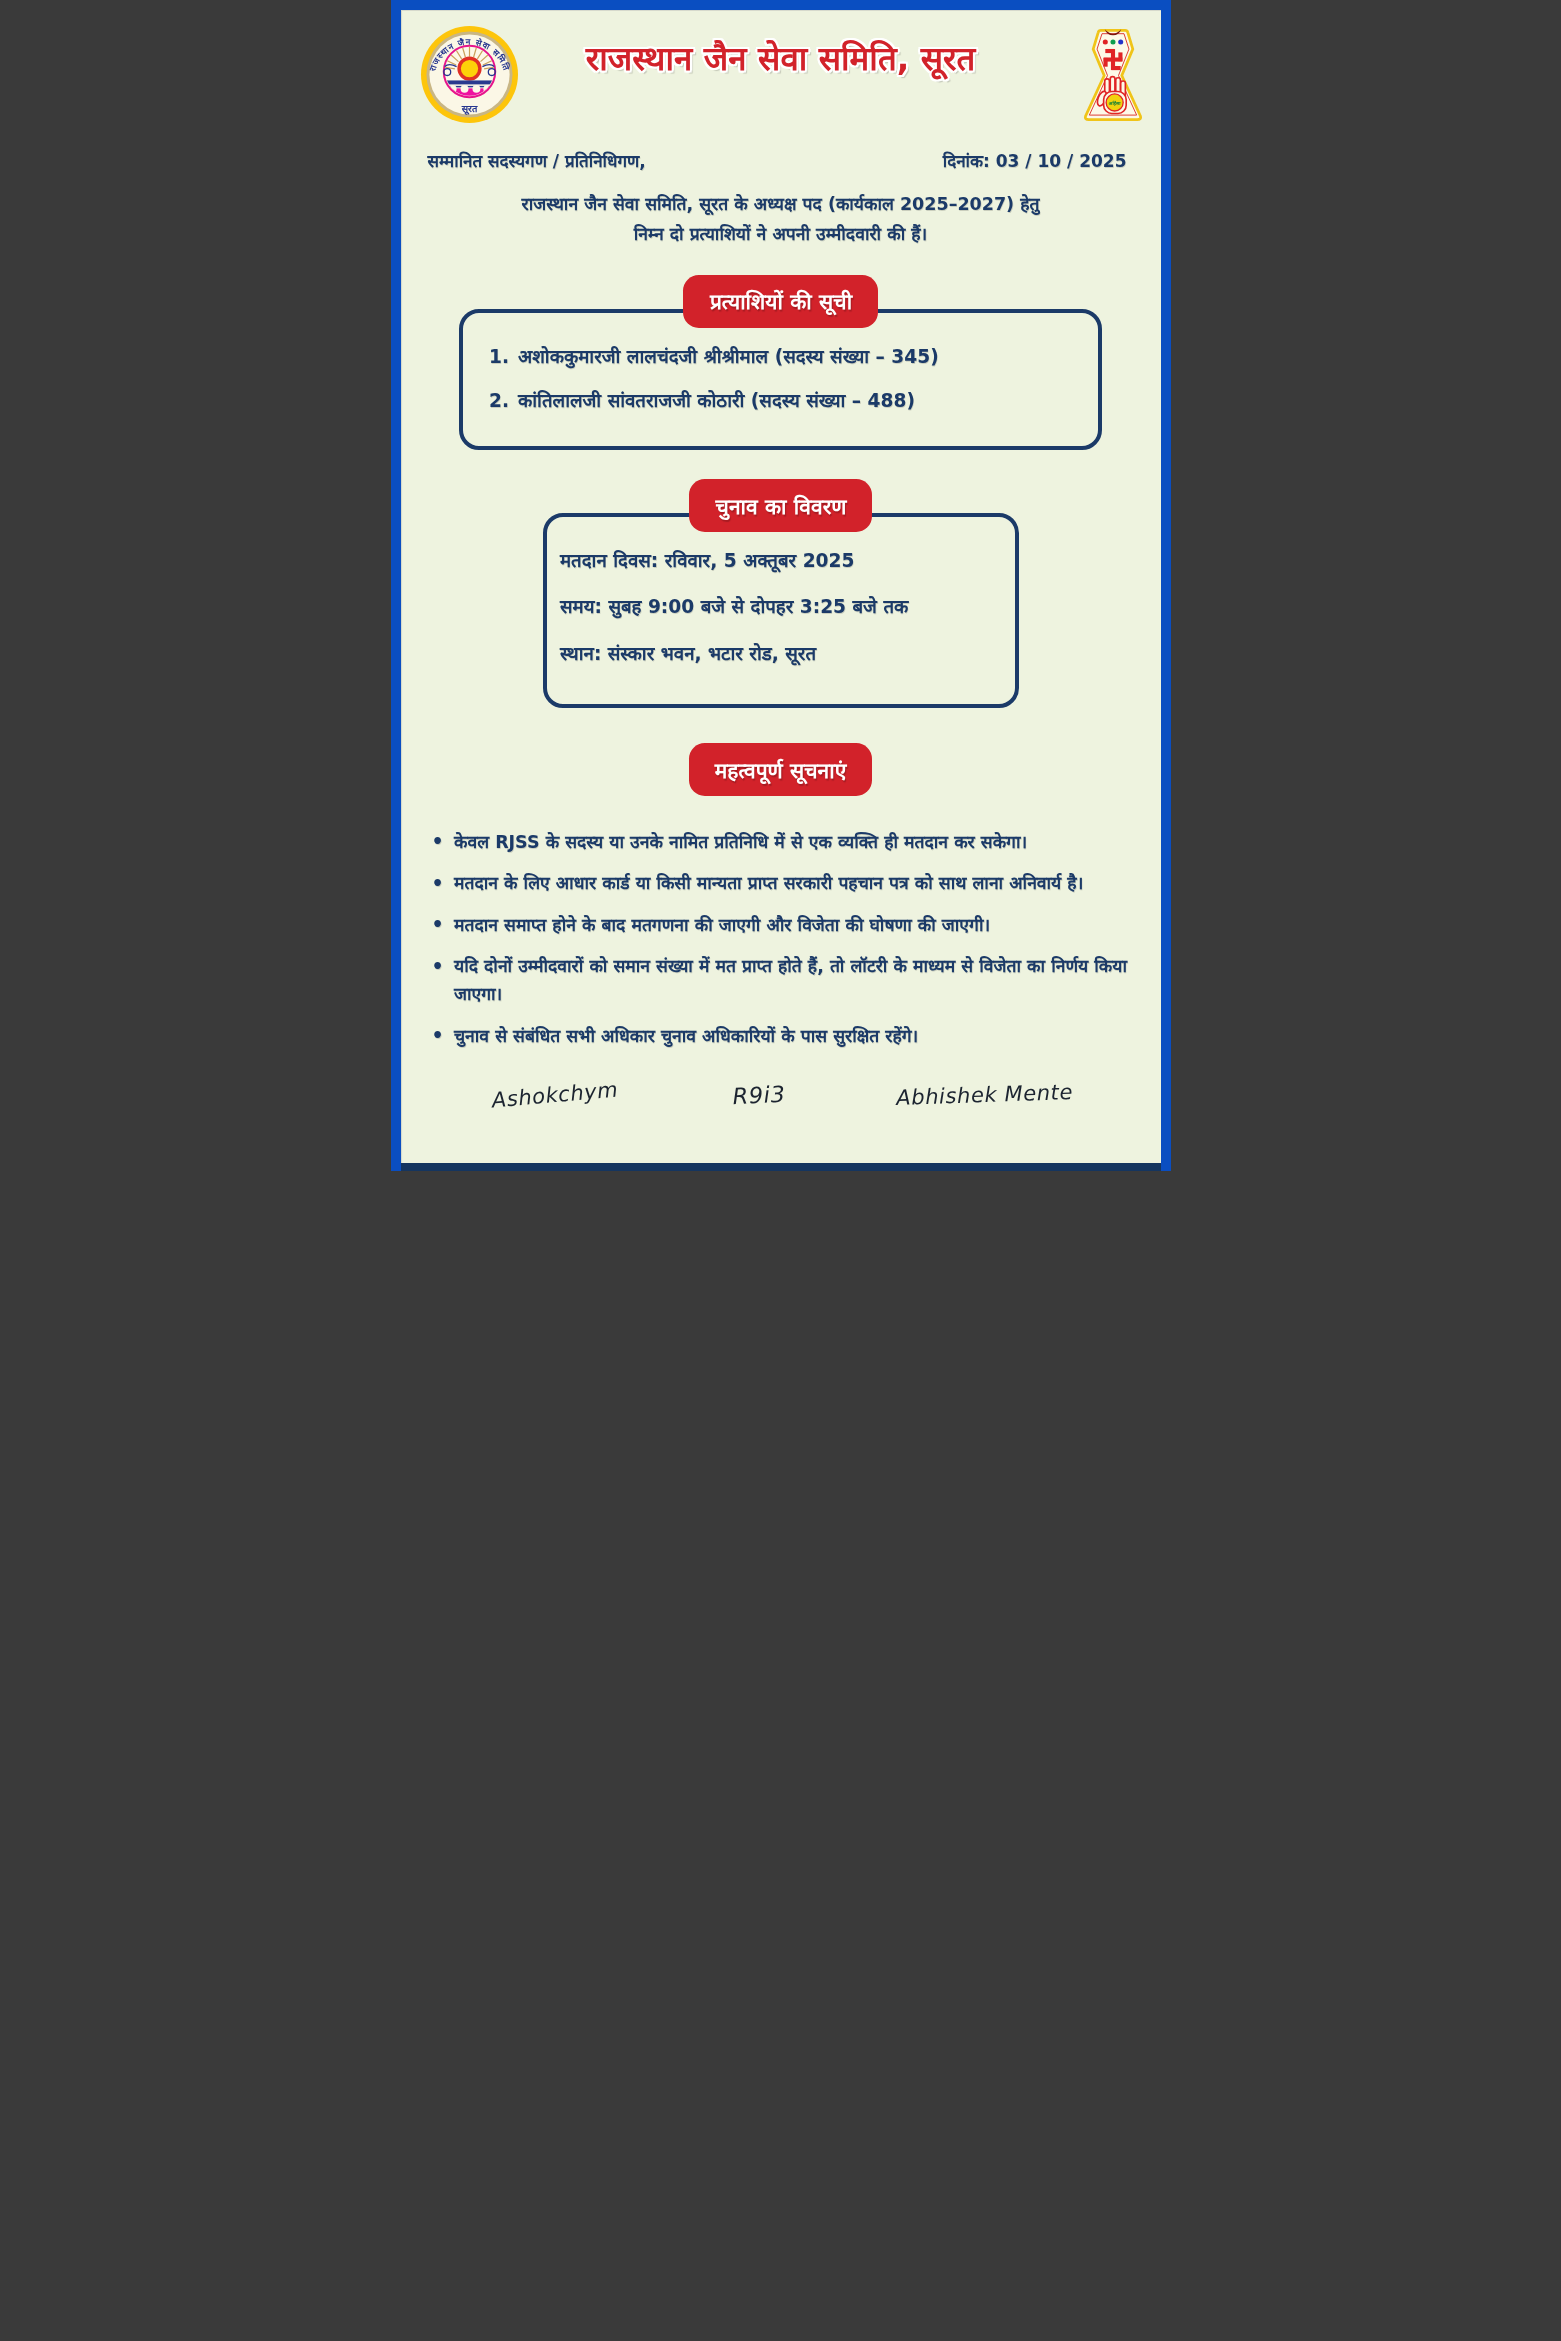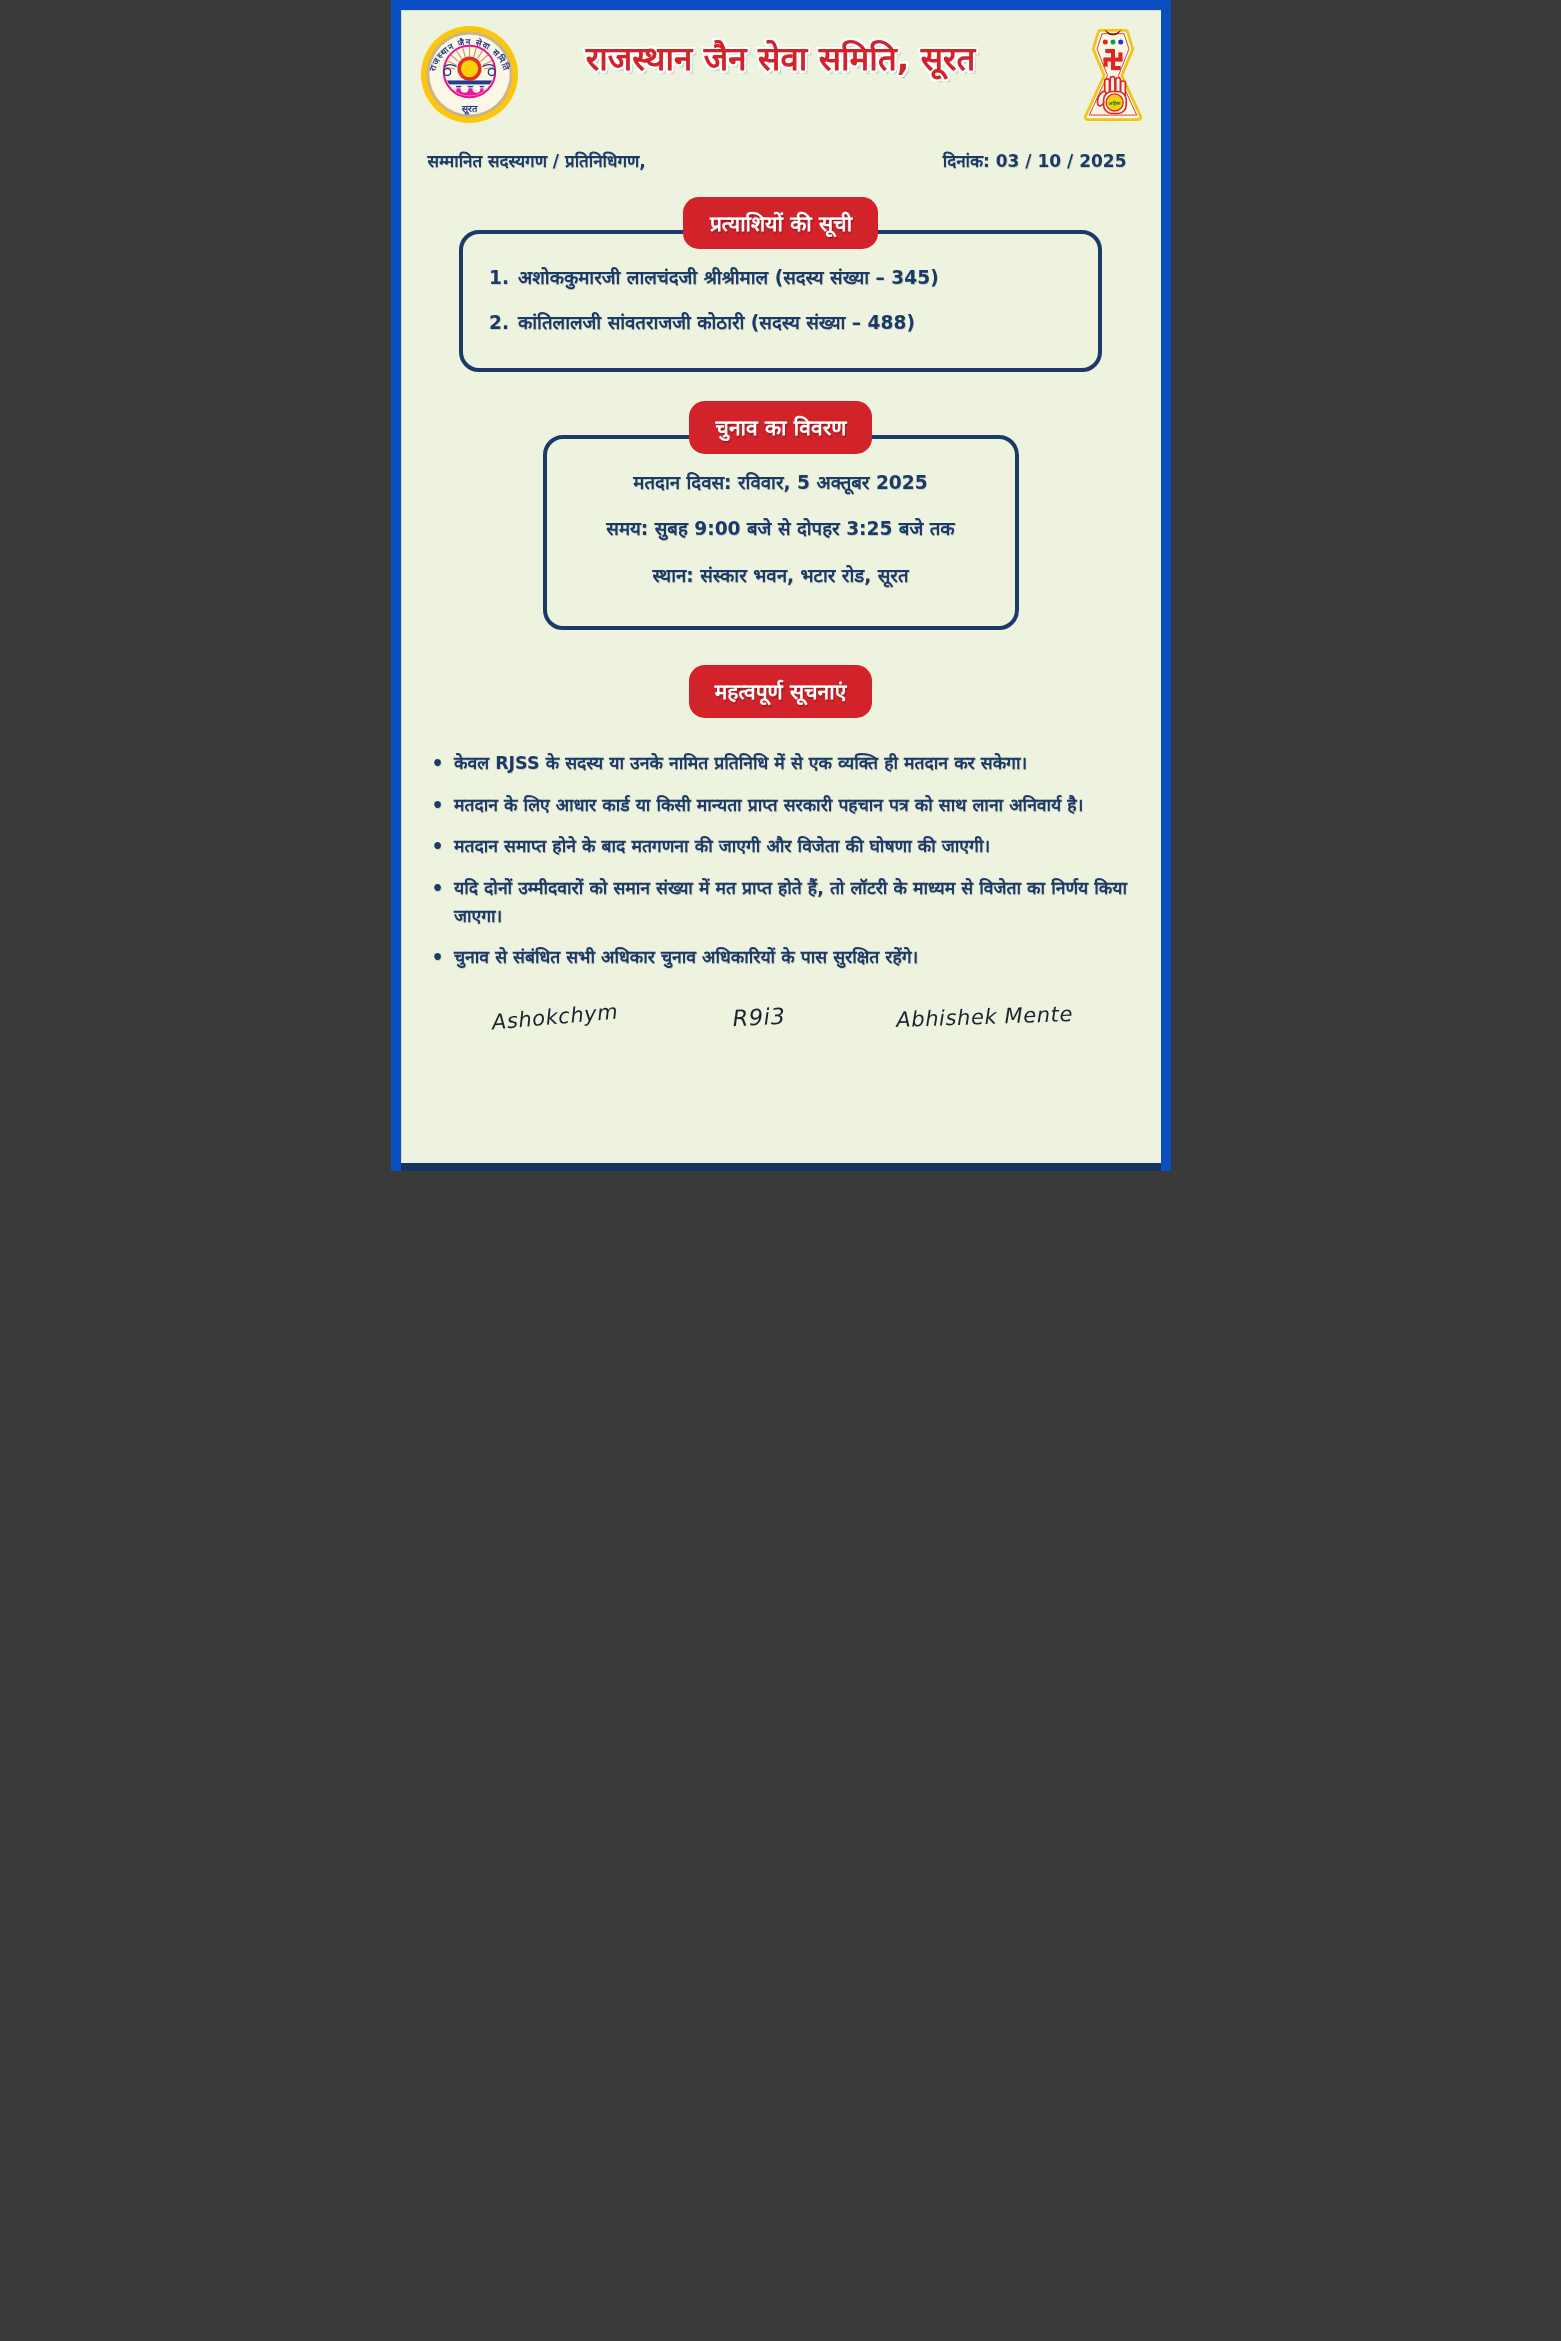--- a/index.html
+++ b/index.html
@@ -64,21 +64,21 @@
   }
   .candidates-box {
     width:643px; margin:0 auto; padding:29px 23.6px 15.8px 26px;
   }
   .candidate-row {
     display:flex; gap:9px; font-size:18.6px; font-weight:800; color:#1b3a68;
     line-height:1.6; margin-bottom:14.6px;
     text-shadow:0.6px 1.1px 0 rgba(0,0,0,.15);
   }
   .details-box {
-    width:476px; margin:0 auto; padding:29px 13.5px 19px; text-align:center;
+    width:476px; margin:0 auto; padding:29px 13.5px 19px; text-align:left;
   }
   .details-row {
     font-size:18.6px; font-weight:800; color:#1b3a68; line-height:1.65;
     margin-bottom:15.8px;
     text-shadow:0.6px 1.1px 0 rgba(0,0,0,.15);
   }
   
   .notices-list {
     width:709px; margin:31.5px auto 0; list-style:none;
   }
@@ -206,20 +206,21 @@
           </g>
         </svg>
       </div>
     </div>
 
     <div class="salutation-row">
       <div class="sal-left">सम्मानित सदस्यगण / प्रतिनिधिगण,</div>
       <div class="date-label">दिनांक: 03 / 10 / 2025</div>
     </div>
 
+    <div class="intro-paragraph">राजस्थान जैन सेवा समिति, सूरत के अध्यक्ष पद (कार्यकाल 2025–2027) हेतु निम्न दो प्रत्याशियों ने अपनी उम्मीदवारी की हैं।</div>
 
     <div class="badge overlap badge-1">प्रत्याशियों की सूची</div>
     <div class="outline-box candidates-box">
       <div class="candidate-row">
         <span>1.</span>
         <span>अशोककुमारजी लालचंदजी श्रीश्रीमाल (सदस्य संख्या – 345)</span>
       </div>
       <div class="candidate-row">
         <span>2.</span>
         <span>कांतिलालजी सांवतराजजी कोठारी (सदस्य संख्या – 488)</span>

